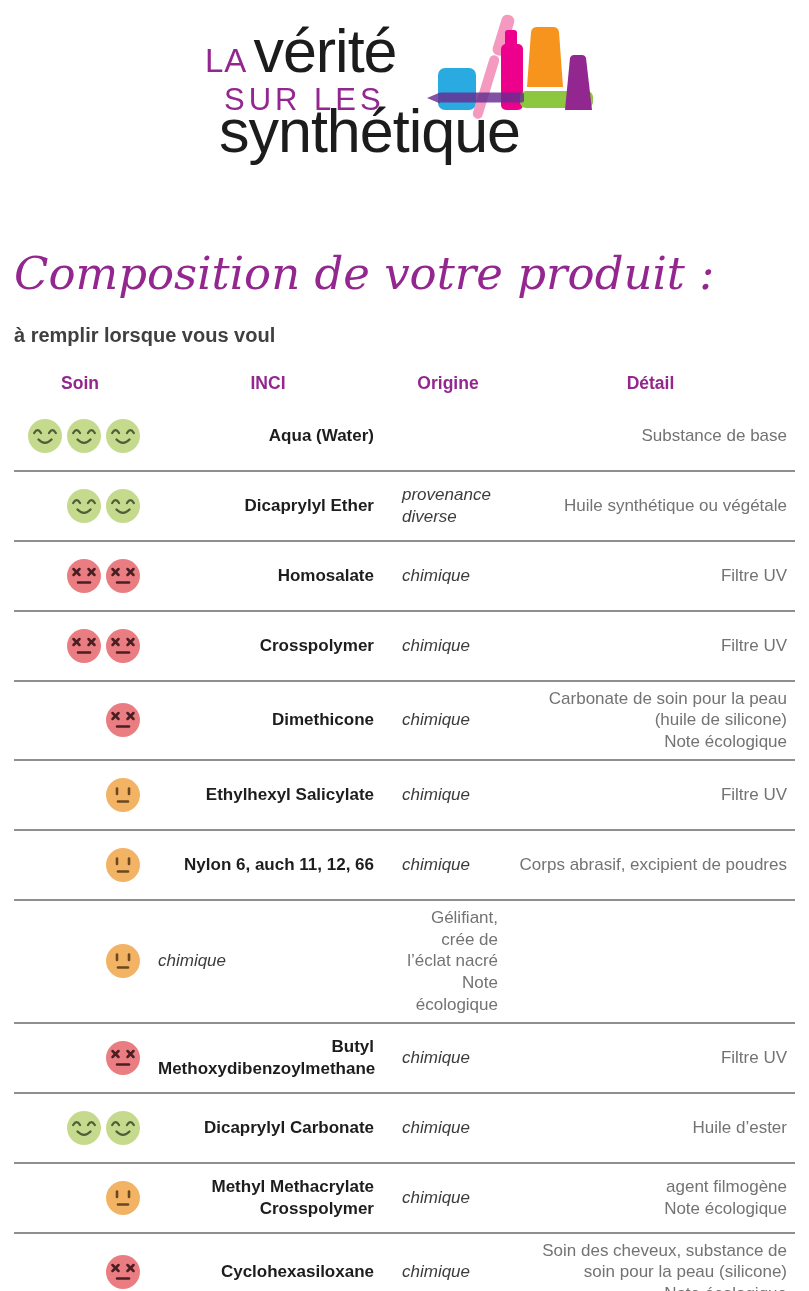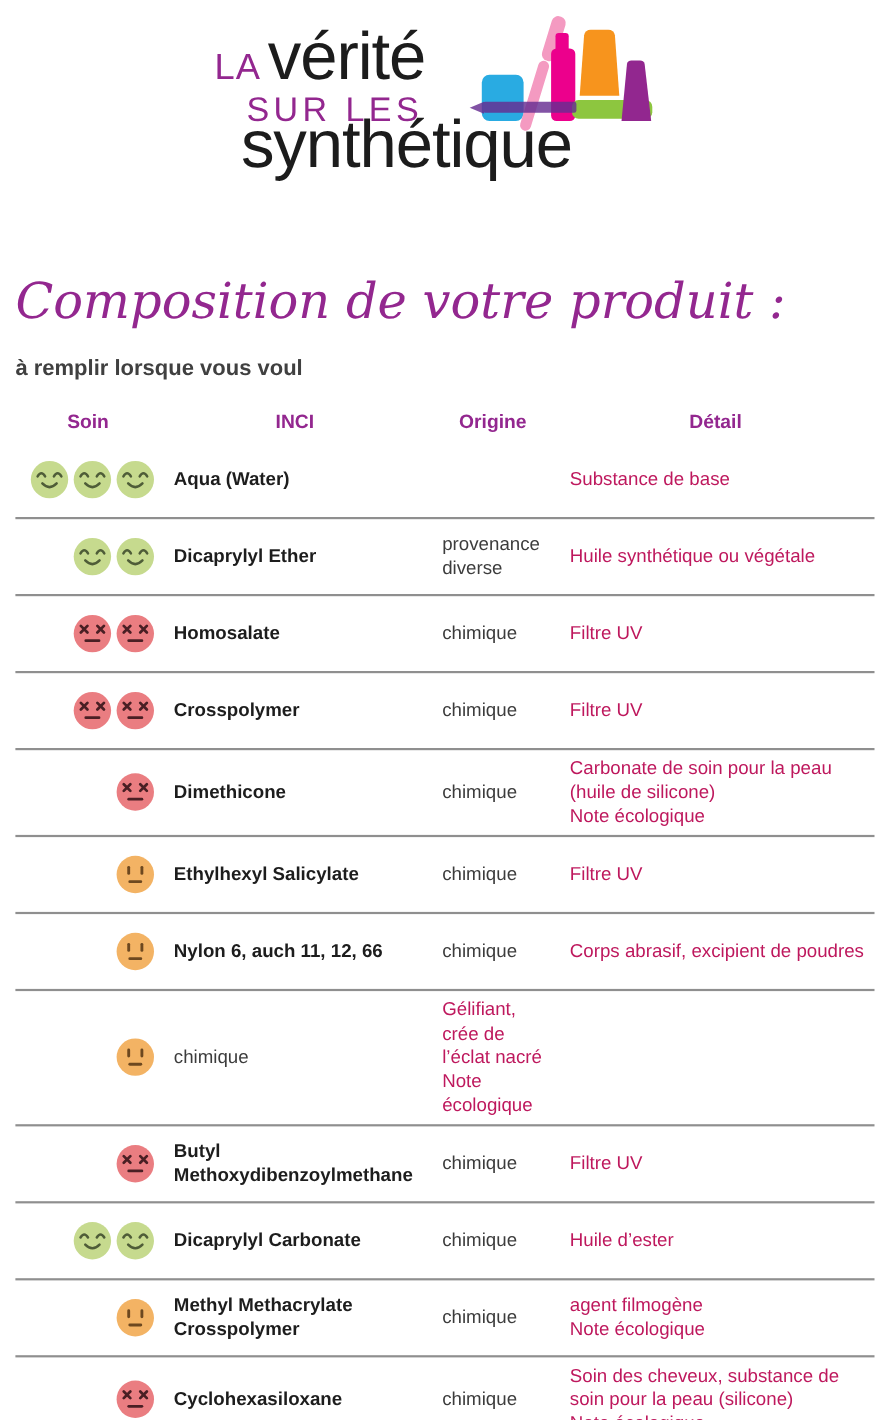--- a/index.html
+++ b/index.html
@@ -3,44 +3,44 @@
 <meta charset="utf-8">
 <style>
   html,body{margin:0;padding:0;}
   body{
     width:809px;height:1291px;overflow:hidden;background:#ffffff;
     font-family:"Liberation Sans",sans-serif;color:#1d1d1d;
     -webkit-font-smoothing:antialiased;
   }
   
   .logo{position:relative;height:205px;}
-  .logo-l1{position:absolute;left:195px;top:16px;white-space:nowrap;}
+  .logo-l1{position:absolute;left:205px;top:16px;white-space:nowrap;}
   .logo-la{color:var(--purple);font-size:33px;letter-spacing:1px;font-weight:400;}
   .logo-verite{color:#1c1c1c;font-size:61px;font-weight:400;letter-spacing:-1px;margin-left:6px;}
   .logo-l2{position:absolute;left:224px;top:82px;color:var(--purple);font-size:31px;letter-spacing:4px;font-weight:400;}
   .logo-l3{position:absolute;left:219px;top:96px;color:#1c1c1c;font-size:61px;font-weight:400;letter-spacing:-1px;}
   .logo-art{position:absolute;left:425px;top:12px;}
   
   .script-title{
     margin:44px 0 0 14px;
     font-family:"DejaVu Serif",serif;font-style:italic;font-weight:500;
     color:var(--purple);font-size:45px;line-height:1.1;
   }
   .subtitle{margin:25px 0 0 14px;font-size:20px;font-weight:bold;color:#404040;}
   
   .table{margin:22px 14px 0 14px;}
   .thead,.tr{display:grid;grid-template-columns:132px 244px 116px 1fr;align-items:center;}
   .thead{margin-bottom:4px;}
   .th{color:var(--purple);font-weight:bold;font-size:17.5px;text-align:center;padding:4px 0;}
   .tr{border-bottom:2px solid #8f8f8f;min-height:56px;padding:6px 0;}
   .td{font-size:17px;line-height:1.28;}
   .td-note{display:flex;justify-content:flex-end;align-items:center;gap:3px;padding-right:5px;}
-  .td-inci{font-weight:bold;color:#1d1d1d;padding-left:12px;padding-right:16px;}
-  .td-origine{color:#3c3c3c;padding-left:12px;padding-right:6px;}
-  .td-detail{color:#be185d;padding-left:12px;padding-right:8px;white-space:pre-line;}
+  .td-inci{font-weight:bold;color:#1d1d1d;padding-left:12px;padding-right:16px;text-align:right;}
+  .td-origine{color:#3c3c3c;padding-left:12px;padding-right:6px;font-style:italic;}
+  .td-detail{color:#737373;padding-left:12px;padding-right:8px;white-space:pre-line;text-align:right;}
   .smiley{width:36px;height:36px;display:inline-block;flex:0 0 auto;}
   :root{--purple:#93278f;}
 </style>
 </head>
 <body>
 
 <header class="logo">
   <div class="logo-l1">
     <span class="logo-la">LA</span><span class="logo-verite">vérité</span>
   </div>

